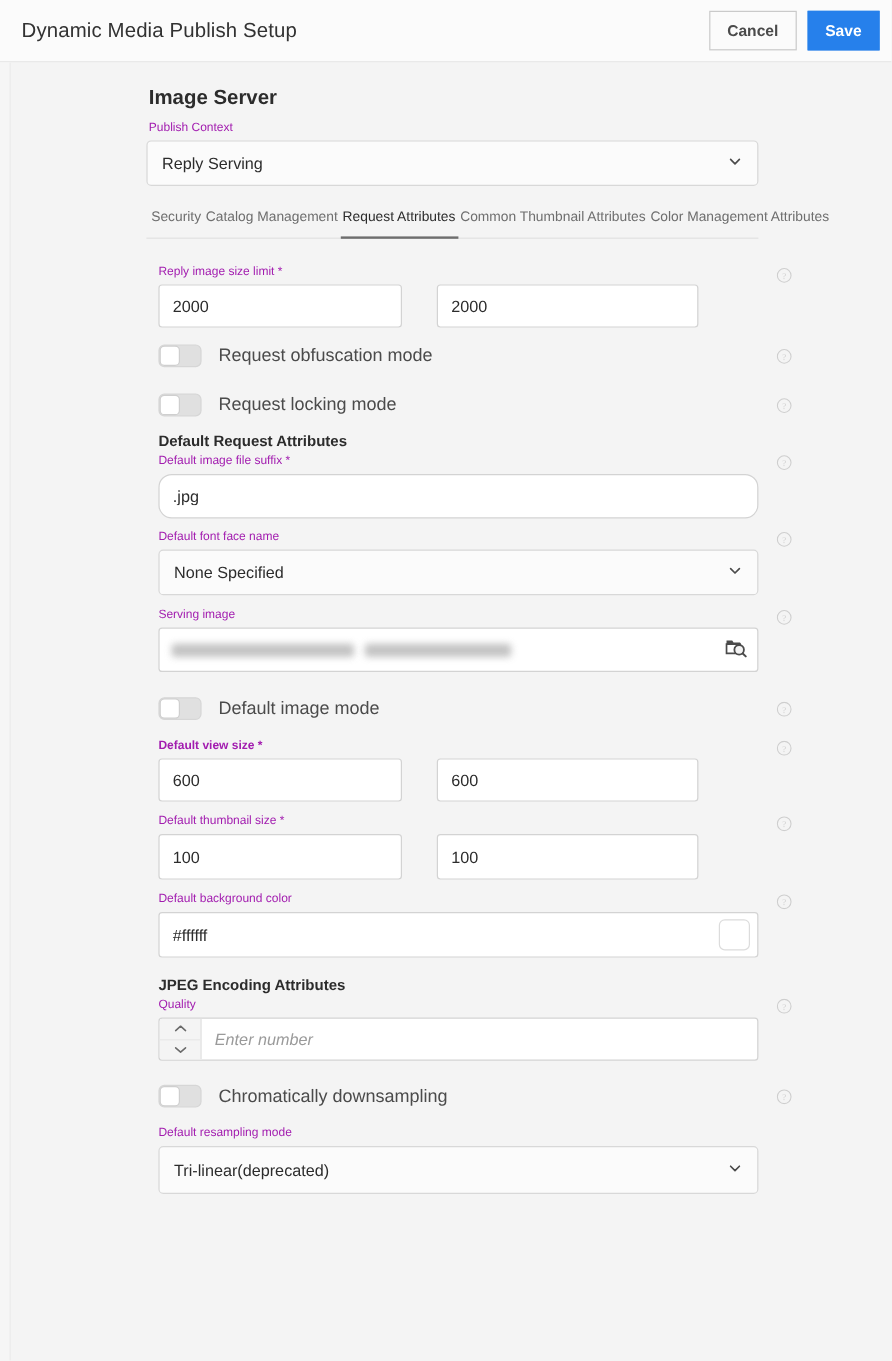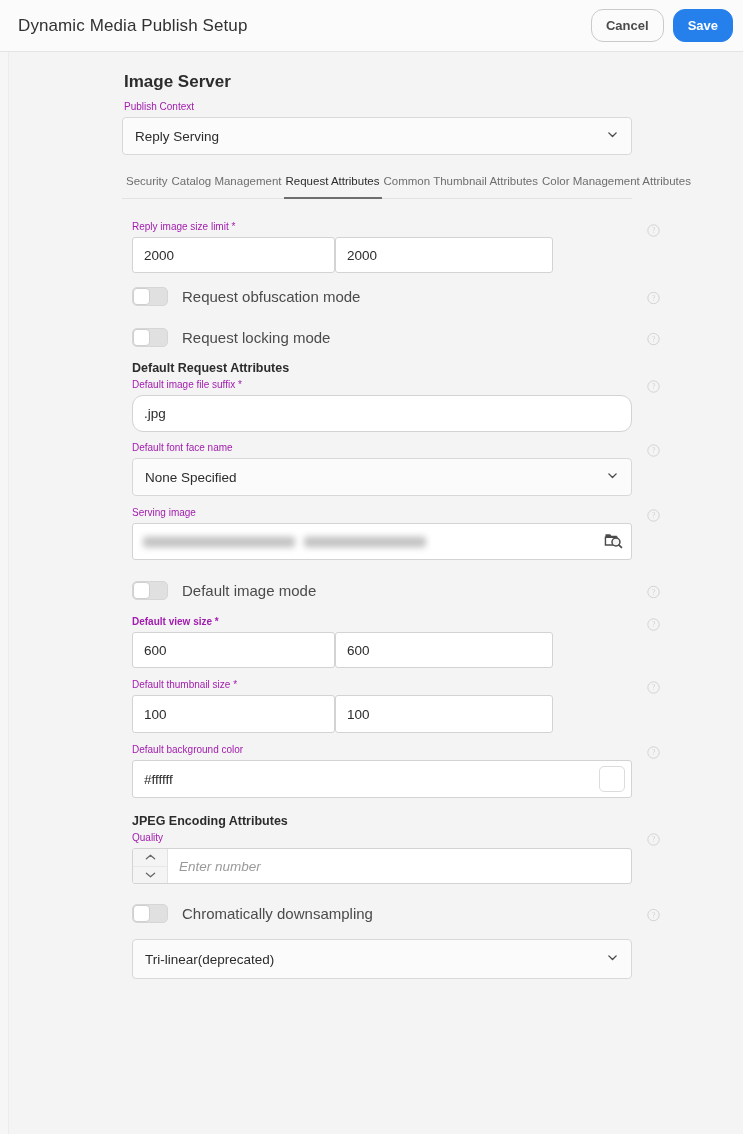--- a/index.html
+++ b/index.html
@@ -26,21 +26,21 @@
     font-size: 17px;
     color: #323232;
     font-weight: 400;
     letter-spacing: .1px;
     flex: 1;
   }
   .btn {
     font-family: "Liberation Sans", sans-serif;
     font-size: 13px;
     font-weight: bold;
-    border-radius: 12px;
+    border-radius: 0;
     height: 33px;
     padding: 0 14px;
     display: inline-flex;
     align-items: center;
     justify-content: center;
     cursor: pointer;
     white-space: nowrap;
   }
   .btn-secondary {
     background: #fbfbfb;
@@ -127,20 +127,21 @@
     position: absolute;
     right: 12px;
     top: 50%;
     transform: translateY(-50%);
     display: block;
   }
 
   
   .row2 {
     display: flex;
+    gap: 29px;
   }
   .row2 .input { width: 203px; }
   .row2 .col-right .input { width: 218px; }
 
   
   .toggle-row {
     display: flex;
     align-items: center;
     margin: 14px 0 4px 10px;
     position: relative;
@@ -517,20 +518,21 @@
       <span class="toggle-label">Chromatically downsampling</span>
       <span class="help-right mid">
         <svg width="13" height="13" viewBox="0 0 16 16">
             <circle cx="8" cy="8" r="7" fill="none" stroke="#9a9a9a" stroke-width="1.1"></circle>
             <text x="8" y="11.5" font-size="9" text-anchor="middle" fill="#9a9a9a" font-family="Liberation Serif, serif">?</text>
           </svg>
       </span>
     </div>
 
     <div class="field-block" style="margin-top:16px;">
+      <label class="field-label" style="margin-left:10px;">Default resampling mode</label>
       <div style="margin-left:10px;">
         <div class="select" style="height:40px;">
           <span>Tri-linear(deprecated)</span>
           <span class="chev">
             <svg width="13" height="13" viewBox="0 0 16 16">
                 <path d="M3.5 6 L8 10.5 L12.5 6" fill="none" stroke="#4b4b4b" stroke-width="1.7" stroke-linecap="round" stroke-linejoin="round"></path>
               </svg>
           </span>
         </div>
       </div>

